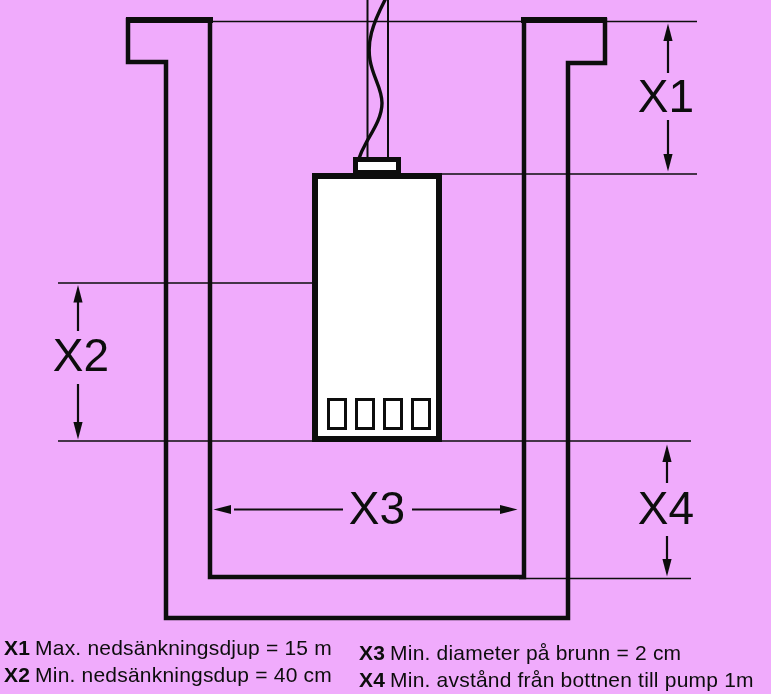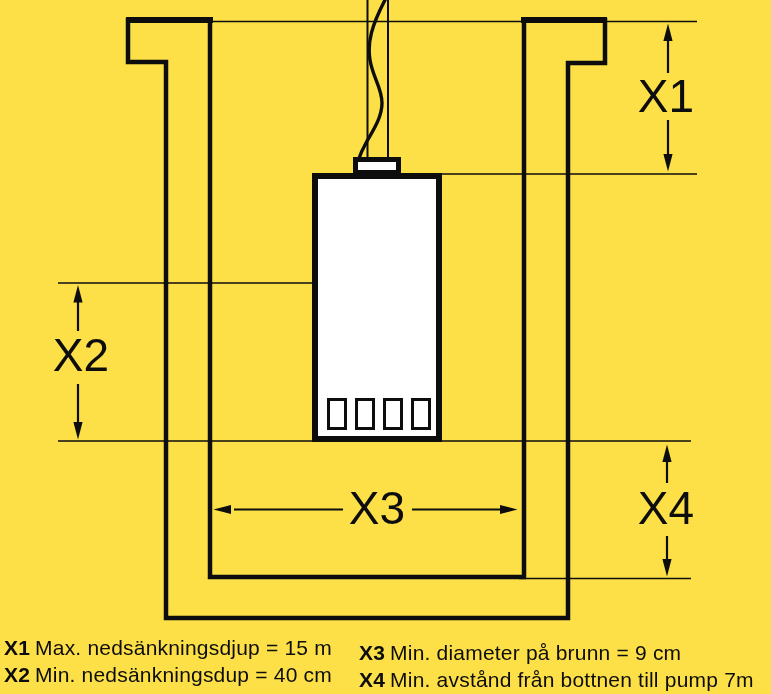--- a/index.html
+++ b/index.html
@@ -1,20 +1,20 @@
 <!DOCTYPE html>
 <html><head>
 <meta charset="utf-8">
 <style>
   html, body { margin: 0; padding: 0; background: #ffffff; }
   .stage {
     position: relative;
     width: 771px;
     height: 694px;
-    background: #fde047;
+    background: #f0abfc;
     font-family: "Liberation Sans", sans-serif;
     overflow: hidden;
   }
   .stage svg { position: absolute; left: 0; top: 0; }
   svg .stroke { stroke: #0d0d0d; fill: none; }
   svg .fillshape { fill: #0d0d0d; stroke: none; }
   svg .whitefill { fill: #ffffff; }
   svg text.dim-label {
     font-family: "Liberation Sans", sans-serif;
     font-size: 46px;
@@ -105,20 +105,20 @@
   </svg>
 
   <div>
     <div class="legend-row col-left" style="top:636px">
       <b>X1</b><span>Max. nedsänkningsdjup = 15 m</span>
     </div>
     <div class="legend-row col-left" style="top:663px">
       <b>X2</b><span>Min. nedsänkningsdup = 40 cm</span>
     </div>
     <div class="legend-row col-right" style="top:641px">
-      <b>X3</b><span>Min. diameter på brunn = 9 cm</span>
+      <b>X3</b><span>Min. diameter på brunn = 2 cm</span>
     </div>
     <div class="legend-row col-right" style="top:668px">
-      <b>X4</b><span>Min. avstånd från bottnen till pump 7m</span>
+      <b>X4</b><span>Min. avstånd från bottnen till pump 1m</span>
     </div>
   </div>
 
 </div>
 
 </body></html>

